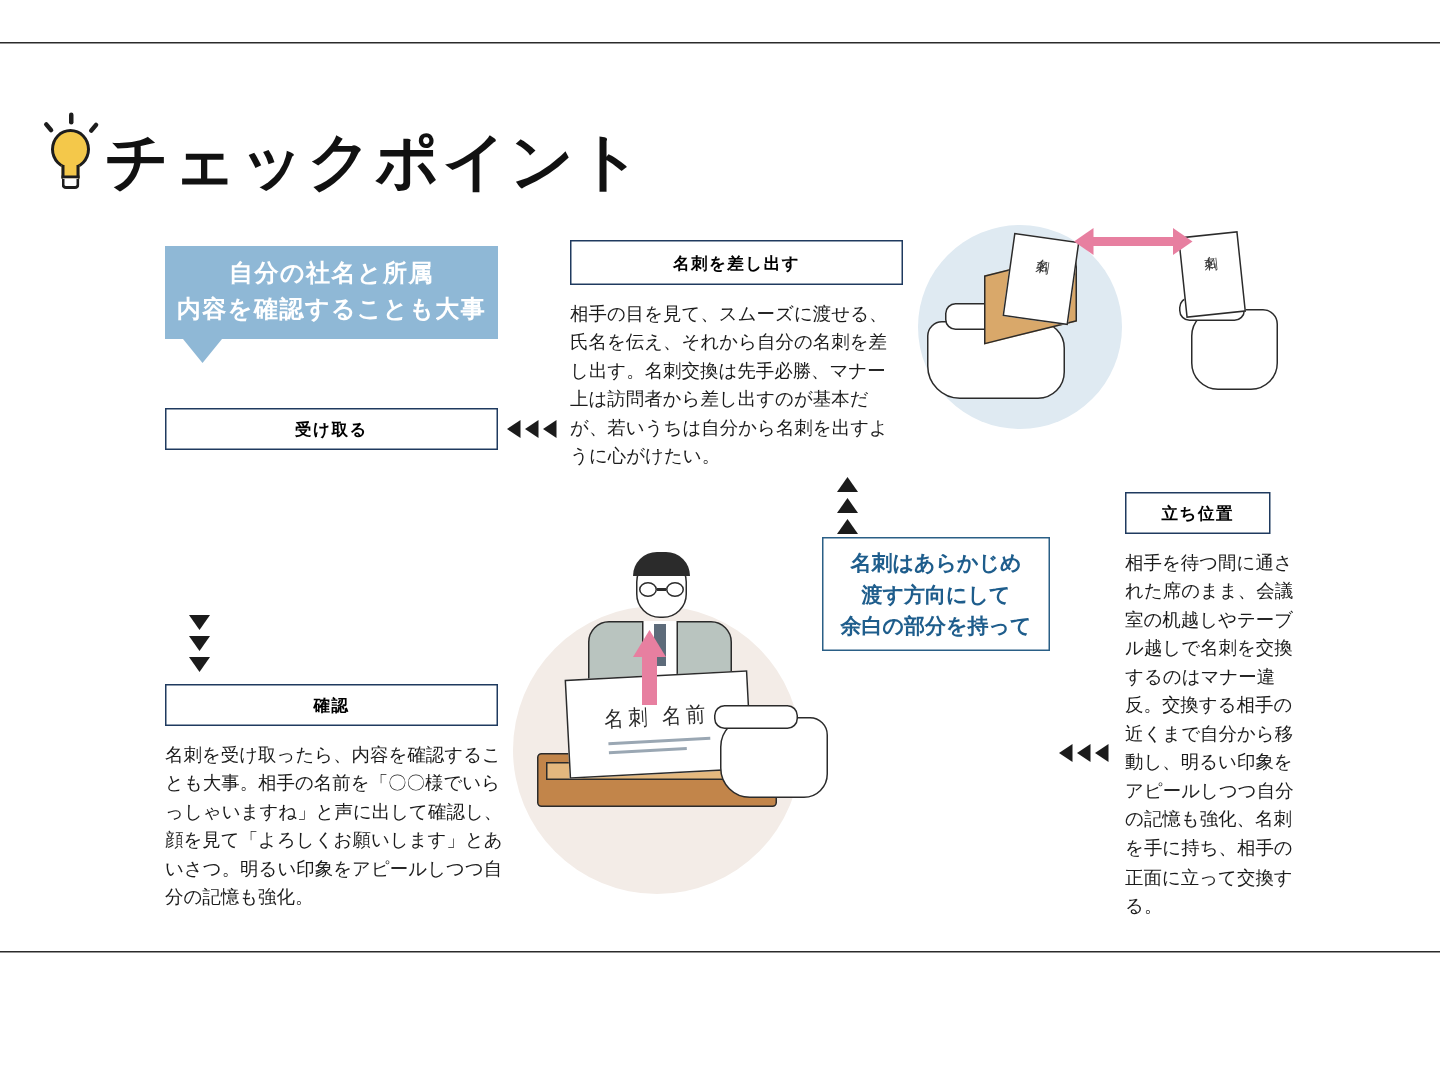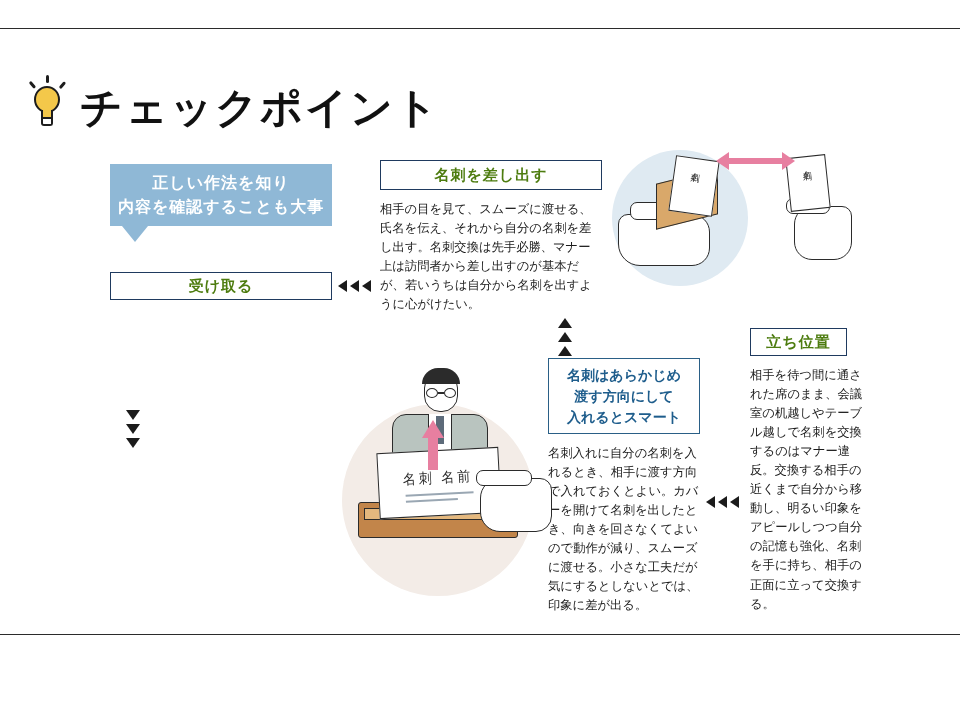--- a/index.html
+++ b/index.html
@@ -29,21 +29,21 @@
   #rule-top { top: 28px; }
   #rule-bottom { top: 634px; }
 
   
   #title-row {
     position: absolute;
     left: 30px;
     top: 86px;
     display: flex;
     align-items: center;
-    gap: 16px;
+    gap: 6px;
   }
   #bulb {
     position: relative;
     width: 34px;
     height: 44px;
   }
   #bulb .glass {
     position: absolute;
     left: 4px; top: 0;
     width: 26px; height: 27px;
@@ -88,22 +88,22 @@
     color: #111111;
     line-height: 1;
     white-space: nowrap;
   }
 
   
   .hdr-box {
     position: absolute;
     box-sizing: border-box;
     border: 1.5px solid #1f3a5f;
-    color: #4d7c0f;
-    font-size: 15px;
+    color: #000000;
+    font-size: 11px;
     font-weight: bold;
     text-align: center;
     background: #ffffff;
     display: flex;
     align-items: center;
     justify-content: center;
     letter-spacing: 1px;
   }
   .body-text {
     position: absolute;
@@ -265,49 +265,50 @@
       <div class="ray r2"></div>
       <div class="ray r3"></div>
       <div class="glass"></div>
       <div class="neck"></div>
       <div class="base"></div>
     </div>
     <div id="title-text">チェックポイント</div>
   </div>
 
   <div id="blue-callout">
-    <span>正しい作法を知り</span>
+    <span>自分の社名と所属</span>
     <span>内容を確認することも大事</span>
   </div>
   <div id="blue-tail"></div>
 
   <div class="hdr-box" style="left:110px; top:272px; width:222px; height:28px;">受け取る</div>
 
   <div class="tri-left" style="left:338px; top:280px;"></div>
   <div class="tri-left" style="left:350px; top:280px;"></div>
   <div class="tri-left" style="left:362px; top:280px;"></div>
 
   <div class="tri-down" style="left:126px; top:410px;"></div>
   <div class="tri-down" style="left:126px; top:424px;"></div>
   <div class="tri-down" style="left:126px; top:438px;"></div>
 
+  <div class="hdr-box" style="left:110px; top:456px; width:222px; height:28px;">確認</div>
+  <div class="body-text" style="left:110px; top:494px; width:232px;">名刺を受け取ったら、内容を確認することも大事。相手の名前を「〇〇様でいらっしゃいますね」と声に出して確認し、顔を見て「よろしくお願いします」とあいさつ。明るい印象をアピールしつつ自分の記憶も強化。</div>
 
   <div class="hdr-box" style="left:380px; top:160px; width:222px; height:30px;">名刺を差し出す</div>
   <div class="body-text" style="left:380px; top:200px; width:222px;">相手の目を見て、スムーズに渡せる、氏名を伝え、それから自分の名刺を差し出す。名刺交換は先手必勝、マナー上は訪問者から差し出すのが基本だが、若いうちは自分から名刺を出すように心がけたい。</div>
 
   <div class="tri-up" style="left:558px; top:318px;"></div>
   <div class="tri-up" style="left:558px; top:332px;"></div>
   <div class="tri-up" style="left:558px; top:346px;"></div>
 
   <div id="center-blue">
     <span>名刺はあらかじめ</span>
     <span>渡す方向にして</span>
-    <span>入れるとスマート</span>
-  </div>
-  <div class="body-text" style="left:548px; top:444px; width:152px;">名刺入れに自分の名刺を入れるとき、相手に渡す方向で入れておくとよい。カバーを開けて名刺を出したとき、向きを回さなくてよいので動作が減り、スムーズに渡せる。小さな工夫だが気にするとしないとでは、印象に差が出る。</div>
+    <span>余白の部分を持って</span>
+  </div>
 
   <div class="tri-left" style="left:706px; top:496px;"></div>
   <div class="tri-left" style="left:718px; top:496px;"></div>
   <div class="tri-left" style="left:730px; top:496px;"></div>
 
   <div class="hdr-box" style="left:750px; top:328px; width:97px; height:28px;">立ち位置</div>
   <div class="body-text" style="left:750px; top:366px; width:120px;">相手を待つ間に通された席のまま、会議室の机越しやテーブル越しで名刺を交換するのはマナー違反。交換する相手の近くまで自分から移動し、明るい印象をアピールしつつ自分の記憶も強化、名刺を手に持ち、相手の正面に立って交換する。</div>
 
   <div id="illus-top">
     <div class="circle"></div>

